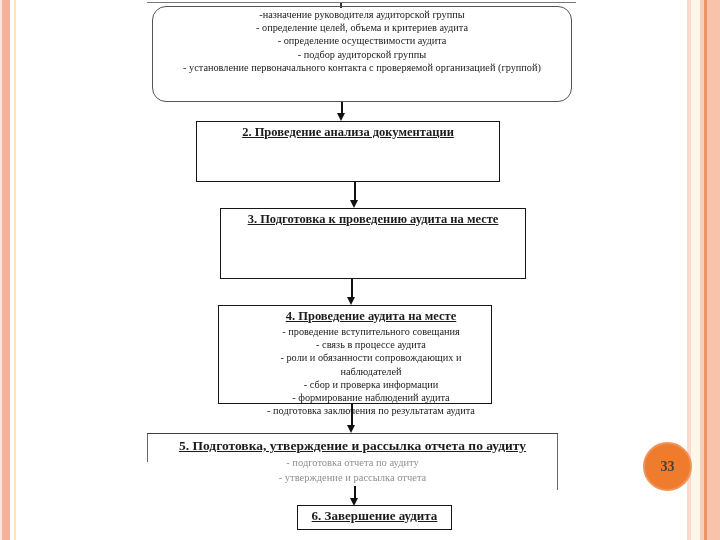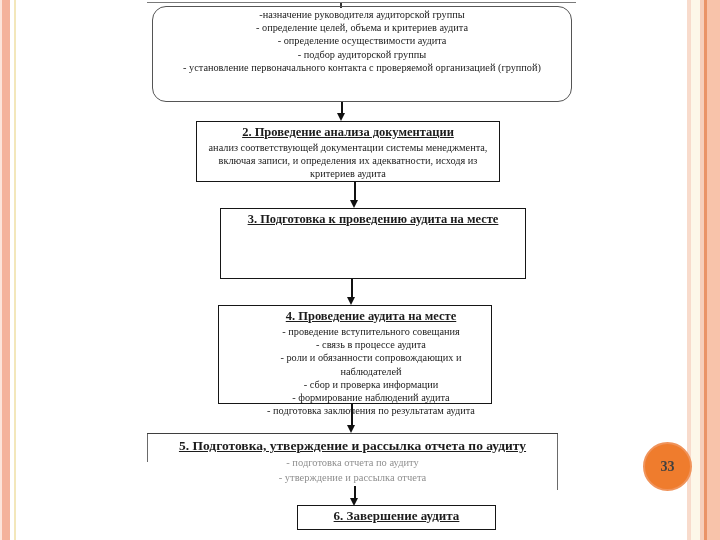--- a/index.html
+++ b/index.html
@@ -27,21 +27,21 @@
 
   .box1 { left:152px; top:6px;   width:420px; height:96px; border:1.3px solid #555; border-radius:14px; }
   .box2 { left:196px; top:121px; width:304px; height:61px; border:1.6px solid #161616; }
   .box3 { left:220px; top:208px; width:306px; height:71px; border:1.6px solid #161616; }
   .box4 { left:218px; top:305px; width:274px; height:99px; border:1.6px solid #161616;padding-left:32px; }
   .box5 { left:147px; top:433px; width:411px; height:55px; border-top:1.5px solid #3f3f3f; }
   .box5 .title { font-size:13.5px; line-height:17px; }
   .box5 .body  { color:#8f8f8f; font-size:10.5px; line-height:15px; }
   .box5-left  { position:absolute; left:0; top:0; width:1.4px; height:28px; background:#6a6a6a; }
   .box5-right { position:absolute; right:0; top:0; width:1.4px; height:56px; background:#6a6a6a; }
-  .box6 { left:297px; top:505px; width:199px; height:25px; border:1.5px solid #161616; }
+  .box6 { left:297px; top:505px; width:155px; height:25px; border:1.5px solid #161616; }
   .box6 .title { font-size:13px; padding-top:2px; }
 
   .vline { position:absolute; width:1.6px; background:#111; }
   .a1 { left:341px; top:102px; height:12px; }
   .a2 { left:354px; top:182px; height:19px; }
   .a3 { left:351px; top:279px; height:20px; }
   .a4 { left:351px; top:404px; height:22px; }
   .a5 { left:354px; top:486px; height:13px; }
   .ahead { position:absolute; width:0; height:0;
            border-left:4.5px solid transparent; border-right:4.5px solid transparent;
@@ -81,23 +81,20 @@
 - определение целей, объема и критериев аудита
 - определение осуществимости аудита
 - подбор аудиторской группы
 - установление первоначального контакта с проверяемой организацией (группой)</div>
   </div>
   <div class="vline a1"></div>
   <div class="ahead h1"></div>
 
   <div class="fbox box2">
     <div class="title">2. Проведение анализа документации</div>
-    <div class="body">анализ соответствующей документации системы менеджмента,
-включая записи, и определения их адекватности, исходя из
-критериев аудита</div>
   </div>
   <div class="vline a2"></div>
   <div class="ahead h2"></div>
 
   <div class="fbox box3">
     <div class="title">3. Подготовка к проведению аудита на месте</div>
   </div>
   <div class="vline a3"></div>
   <div class="ahead h3"></div>
 

